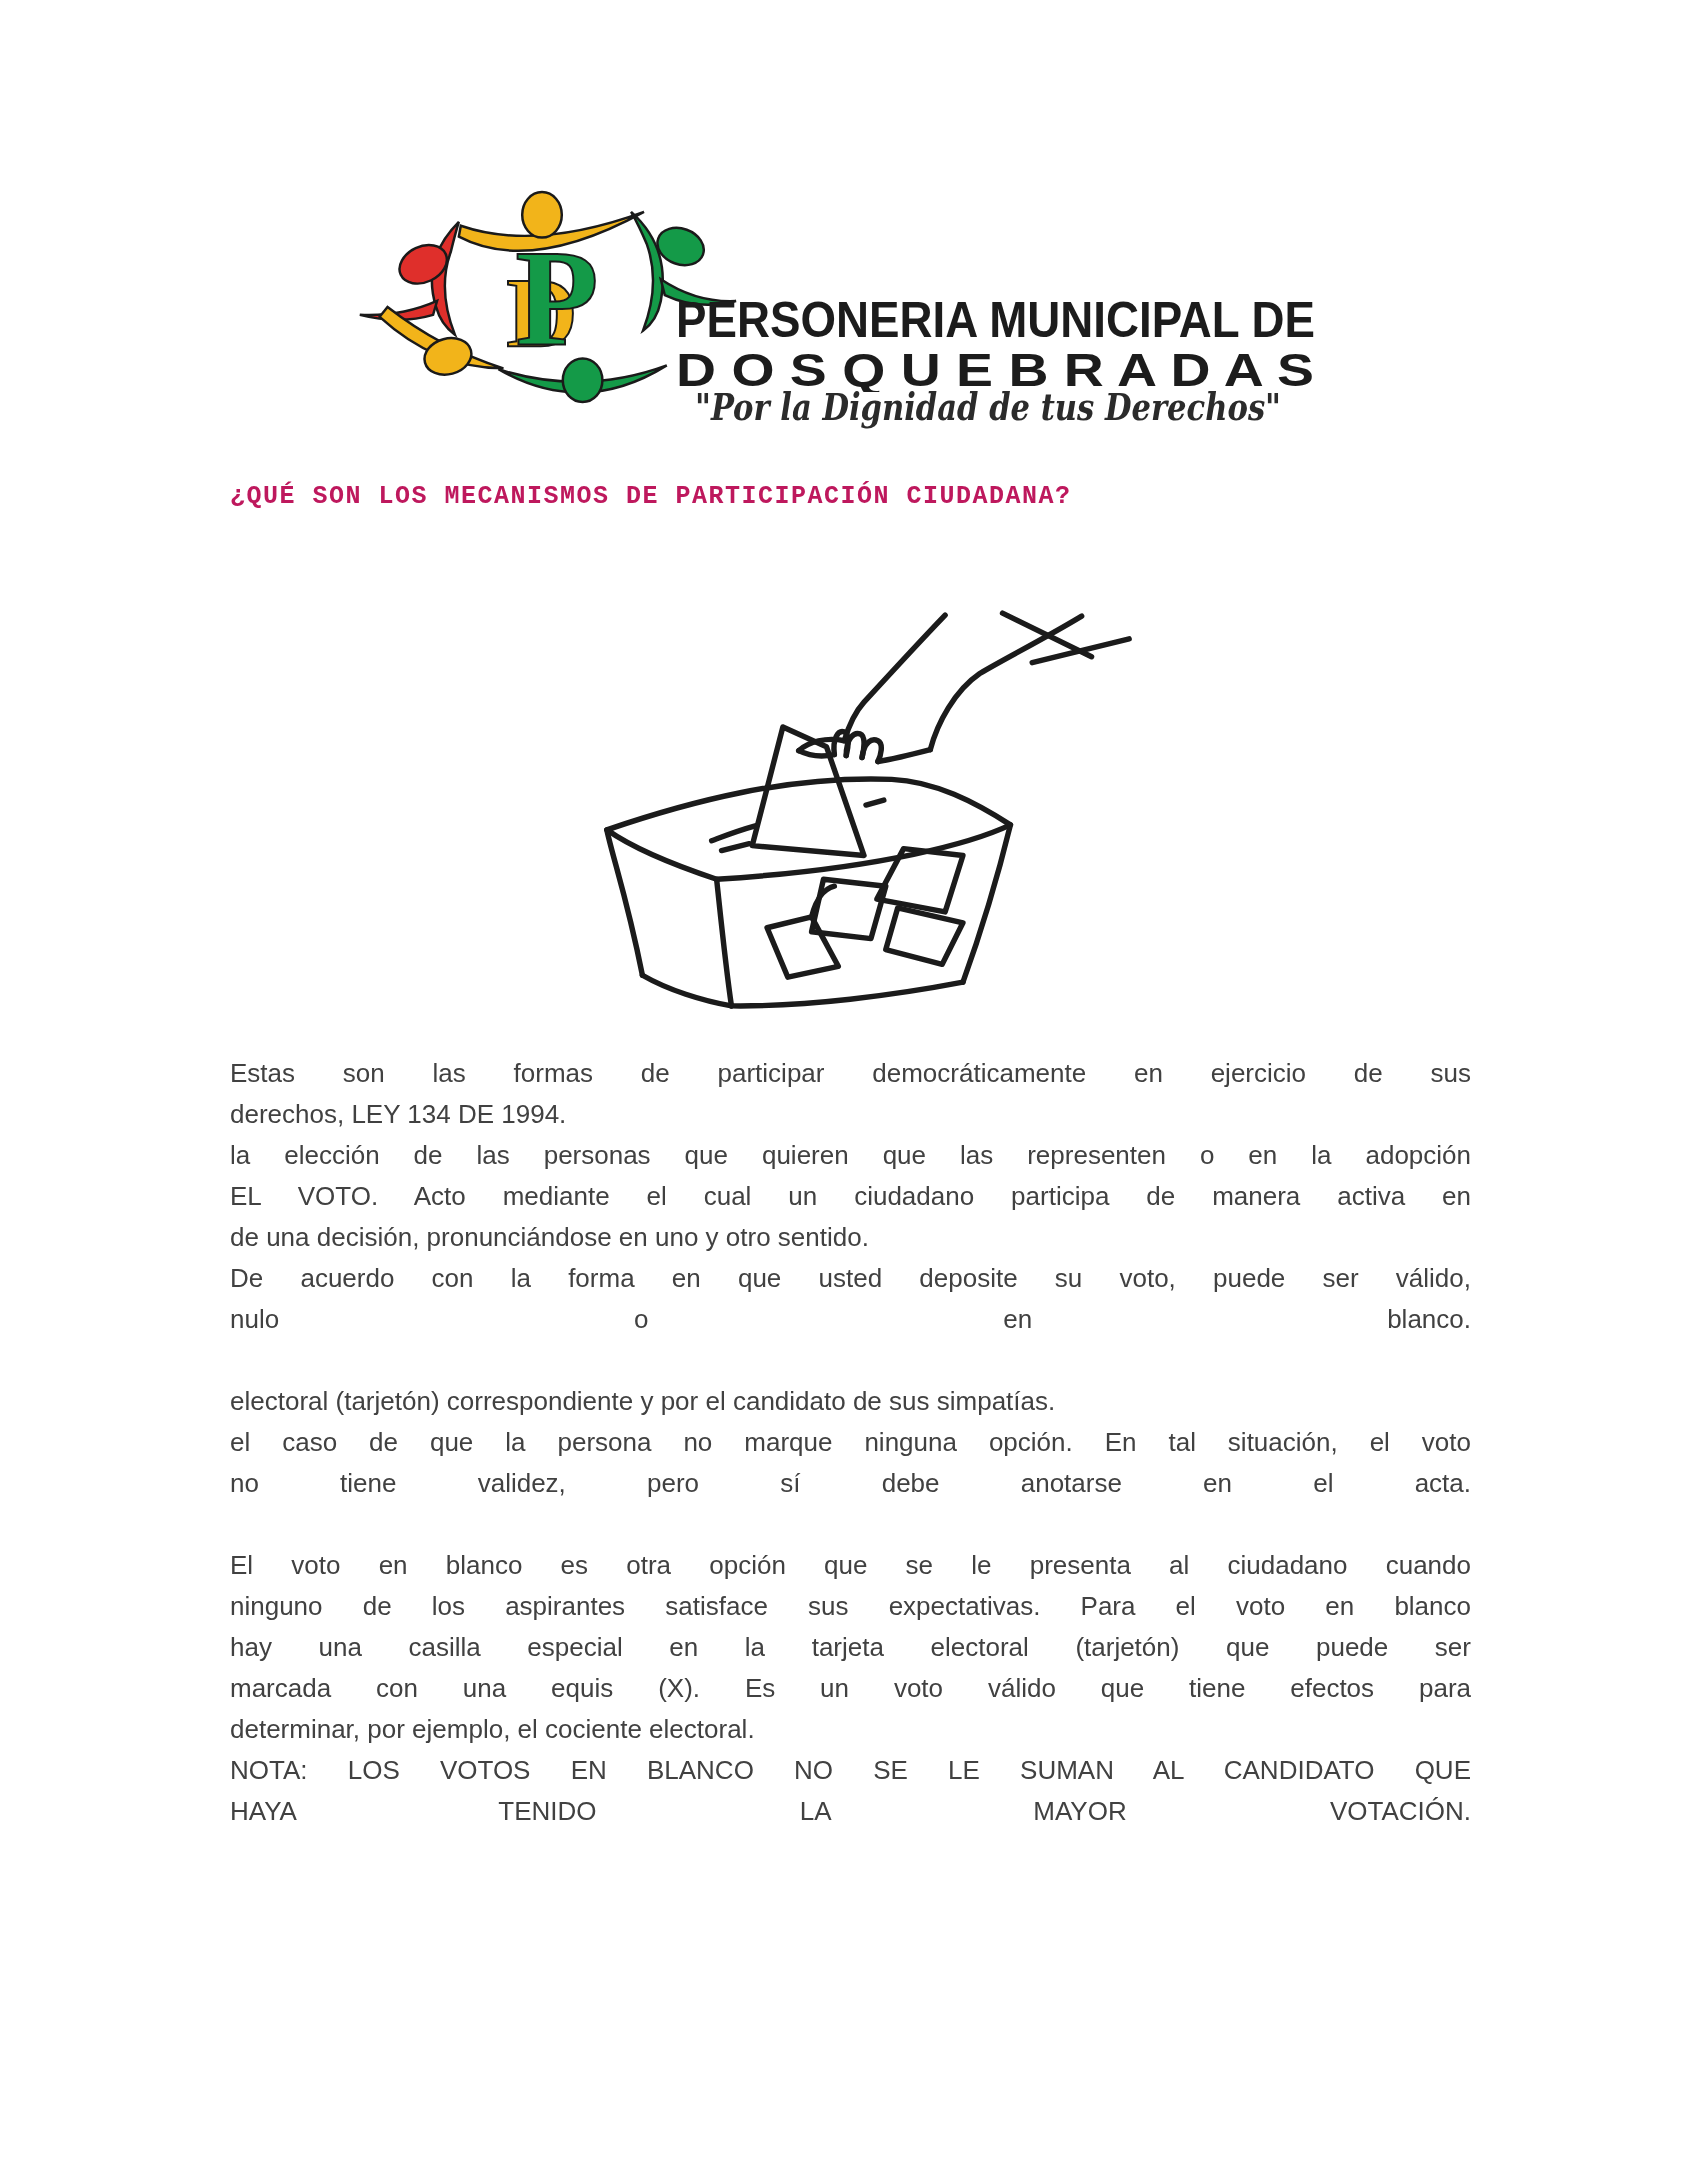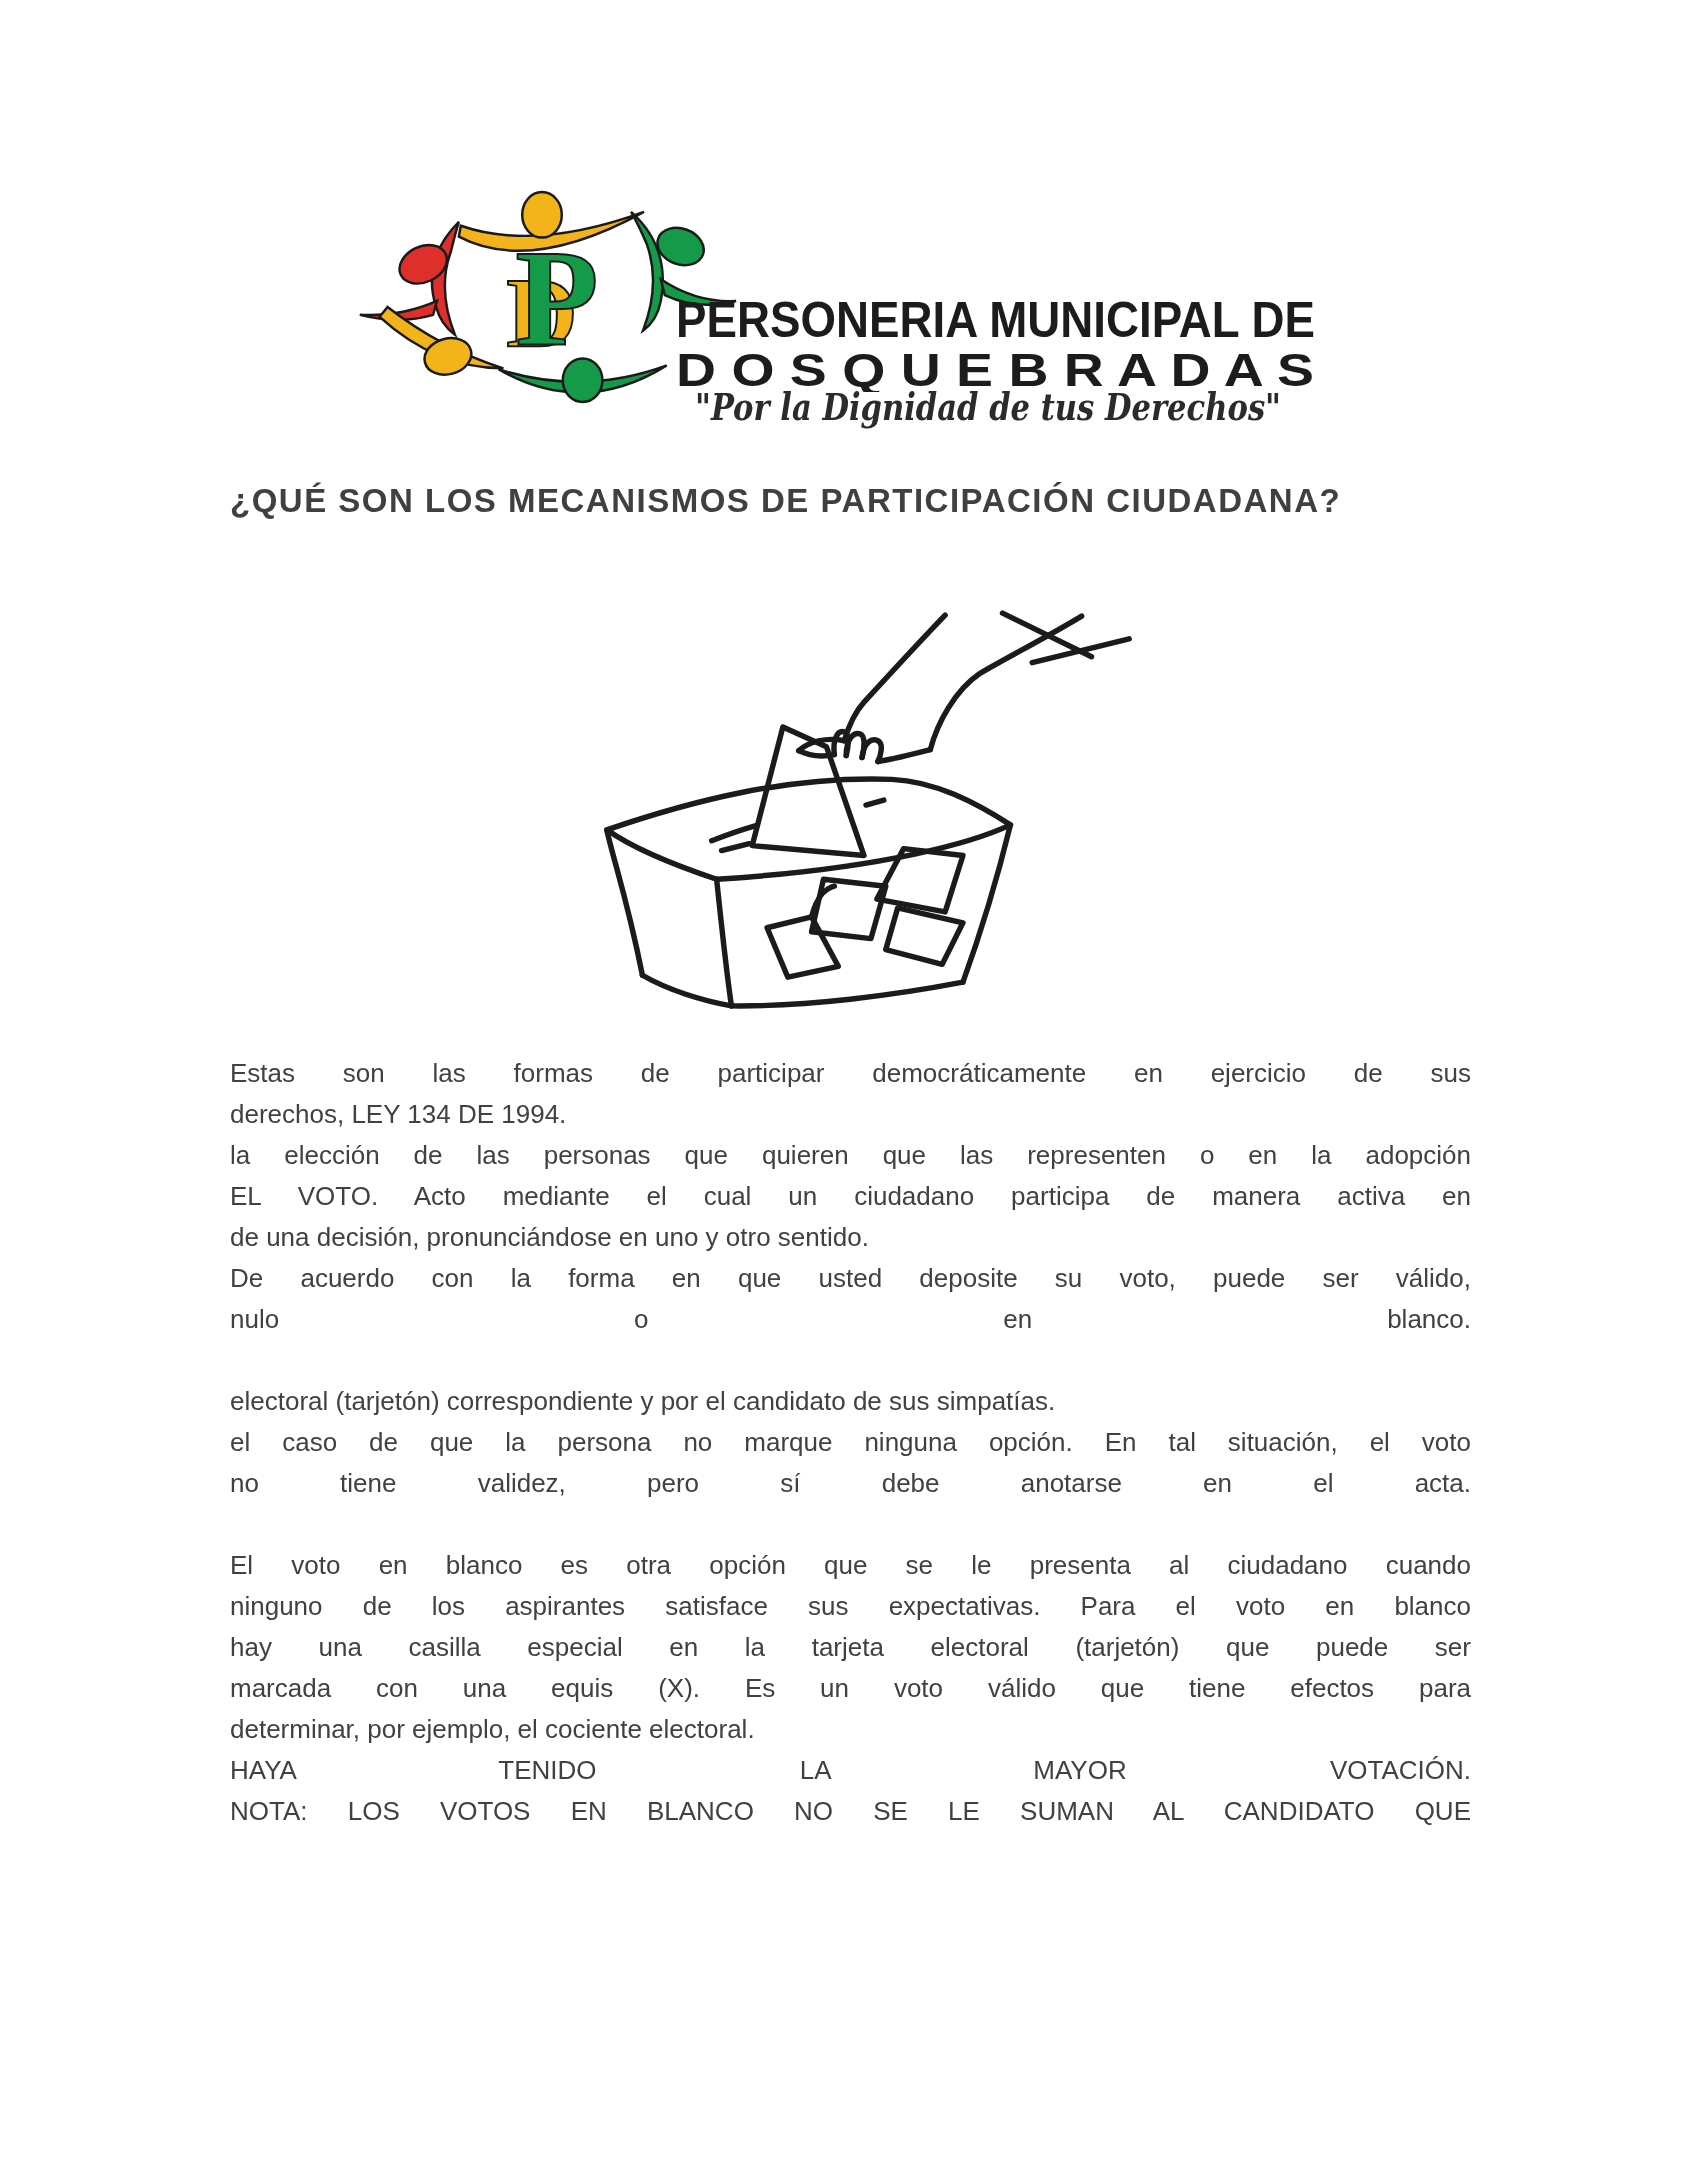--- a/index.html
+++ b/index.html
@@ -11,22 +11,22 @@
   }
   .abs{position:absolute;}
   
   #logo-art{left:342px; top:190px; width:401px; height:218px;}
   #org1{left:676px; top:297px; width:644px; height:48px;}
   #org2{left:676px; top:348px; width:644px; height:44px;}
   #slogan{left:691px; top:388px; width:598px; height:44px;}
   
   #title{
     left:230px; top:482px; width:1287px;
-    font-size:33px; font-weight:bold; letter-spacing:1.5px;
-    color:#404040; white-space:nowrap;
+    font-size:25px; font-weight:bold; letter-spacing:1.5px;
+    color:#be185d; white-space:nowrap;font-family:Liberation Mono, monospace;
   }
   
   #illu{left:589px; top:599px; width:554px; height:426px;}
   
   #body-text{left:230px; top:1053px; width:1241px;}
   .bodyline{
     width:1241px; font-size:26px; line-height:41px; color:#414141;
     text-align:justify; text-align-last:justify;
     -moz-text-align-last:justify;
   }
@@ -126,18 +126,18 @@
       <div class="spacer"></div>
       <div class="bodyline last">electoral (tarjetón) correspondiente y por el candidato de sus simpatías.</div>
       <div class="bodyline">el caso de que la persona no marque ninguna opción. En tal situación, el voto</div>
       <div class="bodyline">no tiene validez, pero sí debe anotarse en el acta.</div>
       <div class="spacer"></div>
       <div class="bodyline">El voto en blanco es otra opción que se le presenta al ciudadano cuando</div>
       <div class="bodyline">ninguno de los aspirantes satisface sus expectativas. Para el voto en blanco</div>
       <div class="bodyline">hay una casilla especial en la tarjeta electoral (tarjetón) que puede ser</div>
       <div class="bodyline">marcada con una equis (X). Es un voto válido que tiene efectos para</div>
       <div class="bodyline last">determinar, por ejemplo, el cociente electoral.</div>
+      <div class="bodyline">NOTA: LOS VOTOS EN BLANCO NO SE LE SUMAN AL CANDIDATO QUE</div>
       <div class="bodyline">HAYA TENIDO LA MAYOR VOTACIÓN.</div>
-      <div class="bodyline">NOTA: LOS VOTOS EN BLANCO NO SE LE SUMAN AL CANDIDATO QUE</div>
     </div>
 
 </div>
 
 
 </body></html>

